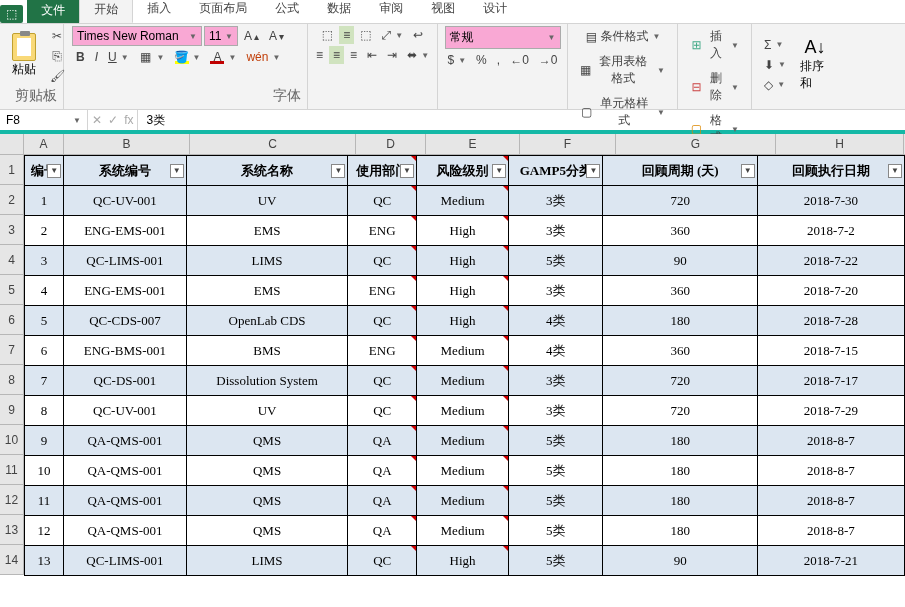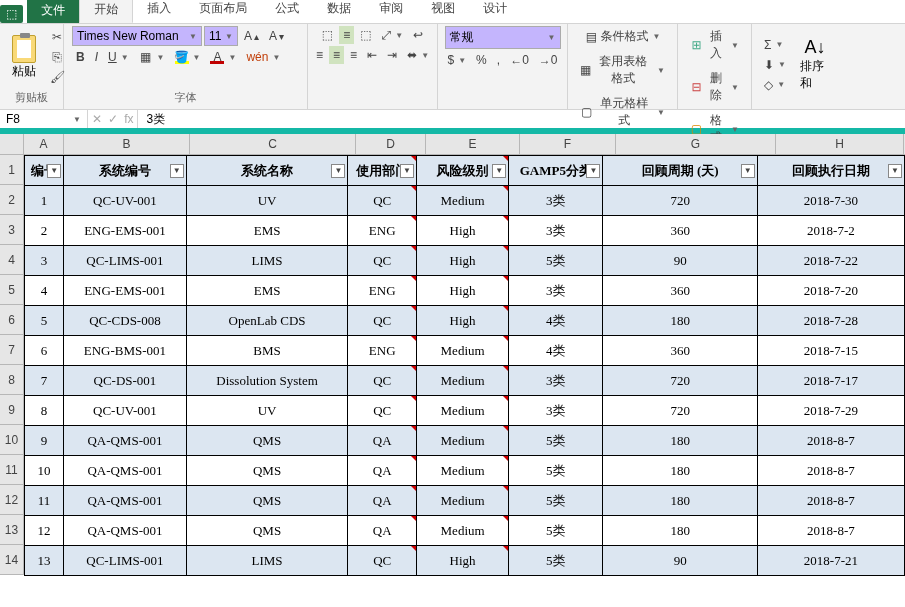--- a/index.html
+++ b/index.html
@@ -8,36 +8,36 @@
 
 .menu-tabs { display: flex; background: #fff; border-bottom: 1px solid #d4d4d4; height: 24px; align-items: flex-end; }
 .menu-tab-file { background: #217346; color: #fff; padding: 4px 14px; font-size: 12px; }
 .menu-tab { padding: 4px 14px; color: #444; cursor: pointer; }
 .menu-tab.active { border: 1px solid #d4d4d4; border-bottom: 1px solid #f3f3f3; background: #f3f3f3; }
 .save-icon { background: #217346; color: #fff; padding: 2px 6px; display: inline-block; margin-right: 4px; border-radius: 2px; }
 
 
 .ribbon { background: #f3f3f3; border-bottom: 1px solid #d4d4d4; display: flex; height: 86px; }
 .ribbon-group { border-right: 1px solid #d4d4d4; padding: 2px 6px; display: flex; flex-direction: column; justify-content: space-between; }
-.ribbon-group-label { text-align: center; font-size: 11px; color: #666; padding: 2px 0; }
+.ribbon-group-label { text-align: right; font-size: 14px; color: #666; padding: 2px 0; }
 .ribbon-top { display: flex; align-items: center; gap: 2px; flex: 1; }
 .rb-col { display: flex; flex-direction: column; gap: 2px; padding: 0 2px; }
 .rb-row { display: flex; gap: 2px; align-items: center; }
 .btn { border: none; background: transparent; padding: 2px 4px; cursor: pointer; font-size: 12px; display: flex; align-items: center; gap: 2px; color: #444; }
 .big-btn { display: flex; flex-direction: column; align-items: center; padding: 4px 6px; cursor: pointer; }
-.font-combo { background: #c4b5fd; border: 1px solid #ababab; padding: 2px 4px; font-size: 12px; display: flex; align-items: center; justify-content: space-between; }
+.font-combo { background: #f9a8d4; border: 1px solid #ababab; padding: 2px 4px; font-size: 12px; display: flex; align-items: center; justify-content: space-between; }
 .font-name { width: 130px; }
 .font-size { width: 34px; }
 .dd { font-size: 8px; color: #666; margin-left: 2px; }
 .ico { display: inline-block; width: 14px; height: 14px; text-align: center; line-height: 14px; }
 .paste-ico { width: 24px; height: 28px; background: linear-gradient(#fff,#fff) center/14px 18px no-repeat, #f9d978; border: 1px solid #c0a030; border-radius: 2px; position: relative; }
 .paste-ico:before { content: ""; position: absolute; top: -3px; left: 7px; width: 10px; height: 5px; background: #888; border-radius: 1px; }
 
 
-.formula-bar { display: flex; border-bottom: 6px solid #14b8a6; height: 24px; align-items: stretch; background: #fff; }
+.formula-bar { display: flex; border-bottom: 4px solid #14b8a6; height: 24px; align-items: stretch; background: #fff; }
 .name-box { width: 88px; border-right: 1px solid #d4d4d4; padding: 3px 6px; display: flex; align-items: center; justify-content: space-between; }
 .fb-controls { display: flex; align-items: center; border-right: 1px solid #d4d4d4; padding: 0 4px; gap: 6px; color: #aaa; }
 .fb-input { flex: 1; padding: 3px 8px; display: flex; align-items: center; }
 
 
 .sheet-area { position: relative; }
 .col-headers { display: flex; background: #e6e6e6; border-bottom: 1px solid #b7b7b7; }
 .corner { width: 24px; height: 20px; background: #e6e6e6; border-right: 1px solid #b7b7b7; }
 .col-h { height: 20px; border-right: 1px solid #b7b7b7; text-align: center; line-height: 20px; color: #444; font-size: 12px; background: #e6e6e6; }
 .grid-body { display: flex; }
@@ -331,21 +331,21 @@
               <td class="cw-B">ENG-EMS-001</td>
               <td class="cw-C">EMS</td>
               <td class="cw-D">ENG<div class="red-tri"></div></td>
               <td class="cw-E">High<div class="red-tri"></div></td>
               <td class="cw-F">3类</td>
               <td class="cw-G">360</td>
               <td class="cw-H">2018-7-20</td>
             </tr>
             <tr class="odd">
               <td class="cw-A">5</td>
-              <td class="cw-B">QC-CDS-008</td>
+              <td class="cw-B">QC-CDS-007</td>
               <td class="cw-C">OpenLab CDS</td>
               <td class="cw-D">QC<div class="red-tri"></div></td>
               <td class="cw-E">High<div class="red-tri"></div></td>
               <td class="cw-F">4类</td>
               <td class="cw-G">180</td>
               <td class="cw-H">2018-7-28</td>
             </tr>
             <tr class="even">
               <td class="cw-A">6</td>
               <td class="cw-B">ENG-BMS-001</td>

